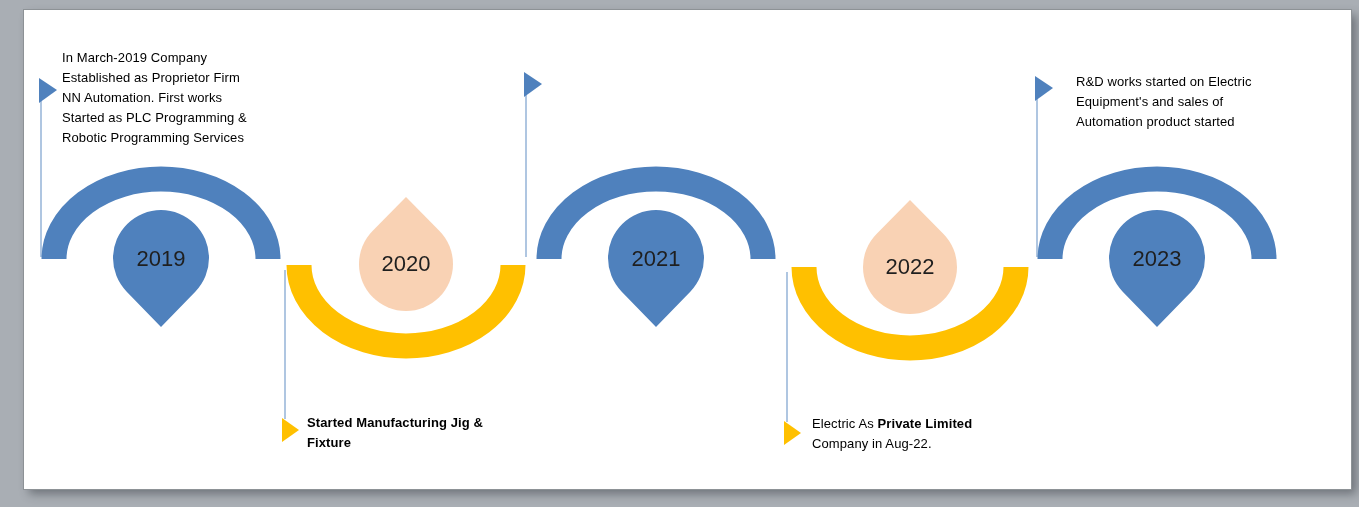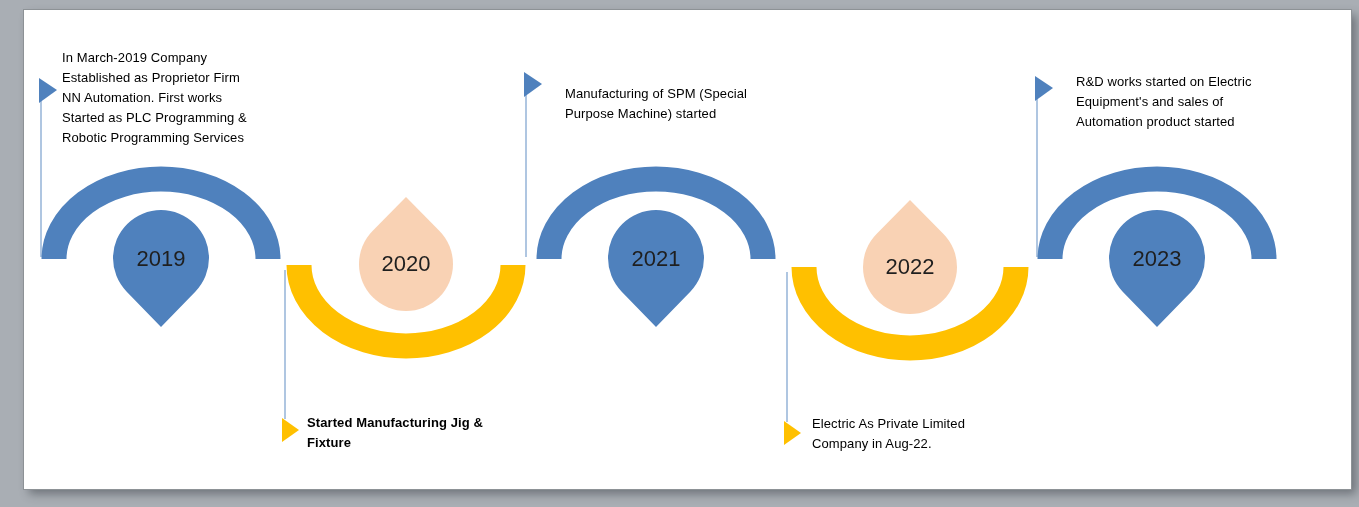--- a/index.html
+++ b/index.html
@@ -18,21 +18,21 @@
   }
   .timeline-svg{position:absolute;left:0;top:0;width:1359px;height:507px;}
   .note{
     position:absolute;
     font-size:13px;
     line-height:20px;
     color:#000;
     white-space:pre-line;
     letter-spacing:0.1px;
   }
-  .note .bold{font-weight:normal;}
+  .note .bold{font-weight:bold;}
   text.year{
     font-family:"Liberation Sans",sans-serif;
     font-size:22px;
     fill:#1f1f1f;
   }
 </style>
 </head>
 <body>
 
 <div class="canvas">
@@ -87,24 +87,20 @@
 NN Automation. First works
 Started as PLC Programming &amp;
 Robotic Programming Services</span>
   </div>
 
   <div class="note" style="left:307px;top:393px;font-weight:bold;">
     <span>Started Manufacturing Jig &amp;
 Fixture</span>
   </div>
 
-  <div class="note" style="left:565px;top:64px;">
-    <span>Manufacturing of SPM (Special
-Purpose Machine) started</span>
-  </div>
 
   <div class="note" style="left:812px;top:394px;">
     <span>Electric As </span><span class="bold">Private Limited</span><span>
 Company in Aug-22.</span>
   </div>
 
   <div class="note" style="left:1068px;top:52px;margin-left:8px;">
     <span>R&amp;D works started on Electric
 Equipment's and sales of
 Automation product started</span>

